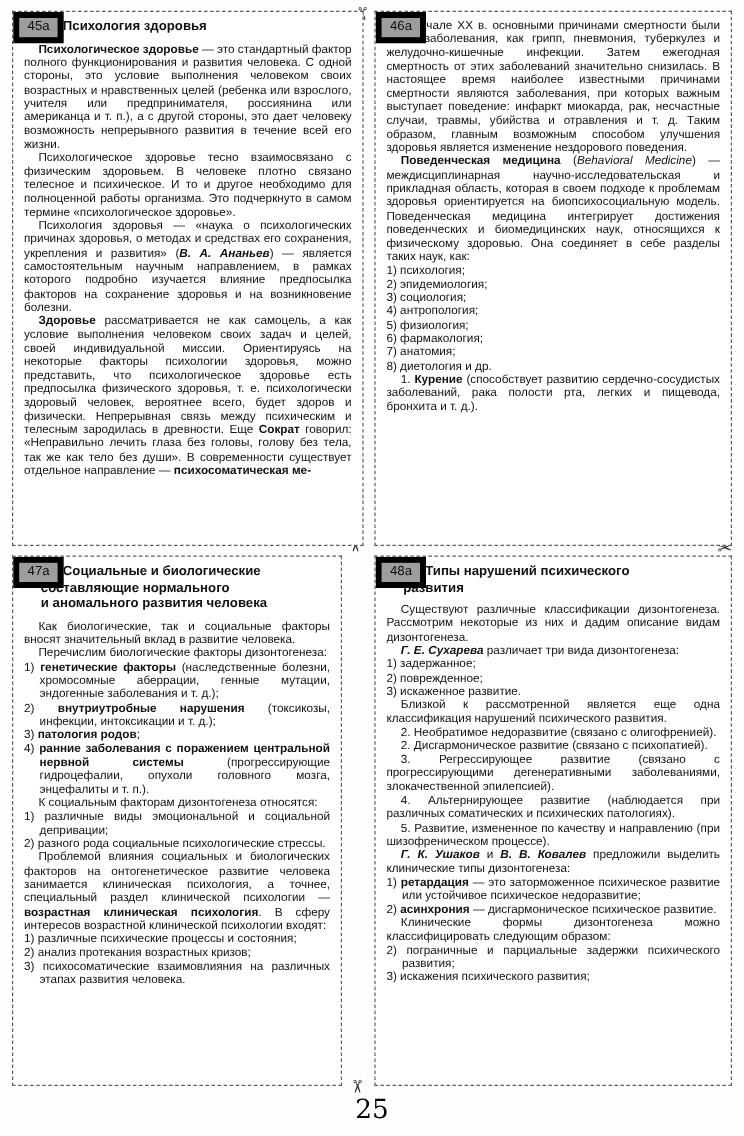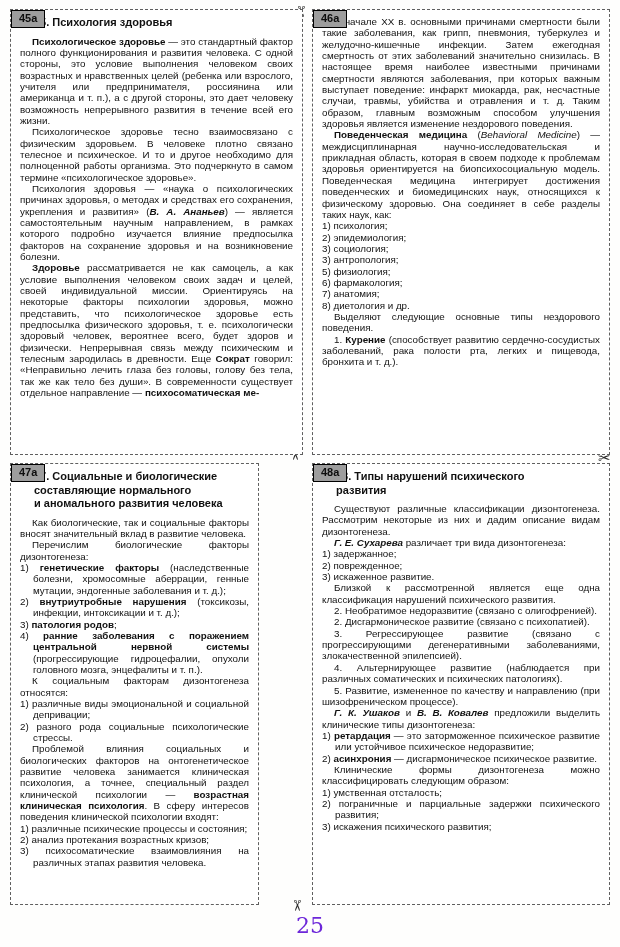--- a/index.html
+++ b/index.html
@@ -15,27 +15,27 @@
   }
   .card {
     position:absolute;
     border:1px dashed #5f5f5f;
     background:#fff;
     padding:6px 9px 4px 9px;
     overflow:hidden;
   }
   .c0 { left:10px;  top:9px;   width:293px; height:446px; }
   .c1 { left:312px; top:9px;   width:298px; height:446px; }
-  .c2 { left:10px;  top:463px; width:249px; height:442px; }
+  .c2 { left:10px;  top:463px; width:275px; height:442px; }
   .c3 { left:312px; top:463px; width:298px; height:442px; }
   .badge {
     position:absolute; left:0; top:0;
     background:#9d9d9d; color:#0d0d0d;
-    border:1px solid #000000;
-    font-size:11px; font-weight:bold;
+    border:5px solid #000000;
+    font-size:11px; font-weight:normal;
     padding:1px 7px 2px 7px;
     line-height:13px;
   }
   .title {
     text-align:left;
     font-size:11px; font-weight:bold;
     line-height:13.5px;
     white-space:pre-line;
     margin:0 0 6px 0;
     padding:0 14px;
@@ -60,21 +60,21 @@
     user-select:none;
   }
   .s-top    { left:295px; top:4px;   transform:rotate(90deg); }
   .s-mid    { left:289px; top:447px; transform:rotate(90deg); }
   .s-midright { left:598px; top:450px; }
   .s-bottom { left:291px; top:898px; transform:rotate(90deg); }
   .pagenum {
     position:absolute; left:0; right:0; top:913px;
     text-align:center;
     font-family:"DejaVu Serif", serif;
-    font-size:22px; color:#6d28d9;
+    font-size:22px; color:#000000;
   }
 </style>
 </head>
 <body>
 
 <div class="page">
 
   <span class="scissors s-top">✂</span>
   <span class="scissors s-mid">✂</span>
   <span class="scissors s-midright">✂</span>
@@ -92,46 +92,45 @@
   </div>
 
   <div class="card c1">
     <div class="badge">46а</div>
     <div class="body">
         <div class="para p"><span>В начале XX в. основными причинами смертности были такие заболевания, как грипп, пневмония, туберкулез и желудочно-кишечные инфекции. Затем ежегодная смертность от этих заболеваний значительно снизилась. В настоящее время наиболее известными причинами смертности являются заболевания, при которых важным выступает поведение: инфаркт миокарда, рак, несчастные случаи, травмы, убийства и отравления и т. д. Таким образом, главным возможным способом улучшения здоровья является изменение нездорового поведения.</span></div>
         <div class="para p"><span class="b">Поведенческая медицина</span><span> (</span><span class="i">Behavioral Medicine</span><span>) — междисциплинарная научно-исследовательская и прикладная область, которая в своем подходе к проблемам здоровья ориентируется на биопсихосоциальную модель. Поведенческая медицина интегрирует достижения поведенческих и биомедицинских наук, относящихся к физическому здоровью. Она соединяет в себе разделы таких наук, как:</span></div>
         <div class="para li"><span>1) психология;</span></div>
         <div class="para li"><span>2) эпидемиология;</span></div>
         <div class="para li"><span>3) социология;</span></div>
-        <div class="para li"><span>3) антропология;</span></div>
+        <div class="para li"><span>4) антропология;</span></div>
         <div class="para li"><span>5) физиология;</span></div>
         <div class="para li"><span>6) фармакология;</span></div>
         <div class="para li"><span>7) анатомия;</span></div>
         <div class="para li"><span>8) диетология и др.</span></div>
-        <div class="para p"><span>Выделяют следующие основные типы нездорового поведения.</span></div>
         <div class="para p"><span>1. </span><span class="b">Курение</span><span> (способствует развитию сердечно-сосудистых заболеваний, рака полости рта, легких и пищевода, бронхита и т. д.).</span></div>
       </div>
   </div>
 
   <div class="card c2">
     <div class="badge">47а</div>
     <div class="title">47. Социальные и биологические
 составляющие нормального
 и аномального развития человека</div>
     <div class="body">
         <div class="para p"><span>Как биологические, так и социальные факторы вносят значительный вклад в развитие человека.</span></div>
         <div class="para p"><span>Перечислим биологические факторы дизонтогенеза:</span></div>
         <div class="para li"><span>1) </span><span class="b">генетические факторы</span><span> (наследственные болезни, хромосомные аберрации, генные мутации, эндогенные заболевания и т. д.);</span></div>
         <div class="para li"><span>2) </span><span class="b">внутриутробные нарушения</span><span> (токсикозы, инфекции, интоксикации и т. д.);</span></div>
         <div class="para li"><span>3) </span><span class="b">патология родов</span><span>;</span></div>
         <div class="para li"><span>4) </span><span class="b">ранние заболевания с поражением центральной нервной системы</span><span> (прогрессирующие гидроцефалии, опухоли головного мозга, энцефалиты и т. п.).</span></div>
         <div class="para p"><span>К социальным факторам дизонтогенеза относятся:</span></div>
         <div class="para li"><span>1) различные виды эмоциональной и социальной депривации;</span></div>
         <div class="para li"><span>2) разного рода социальные психологические стрессы.</span></div>
-        <div class="para p"><span>Проблемой влияния социальных и биологических факторов на онтогенетическое развитие человека занимается клиническая психология, а точнее, специальный раздел клинической психологии — </span><span class="b">возрастная клиническая психология</span><span>. В сферу интересов поведения клинической психологии входят:</span></div>
+        <div class="para p"><span>Проблемой влияния социальных и биологических факторов на онтогенетическое развитие человека занимается клиническая психология, а точнее, специальный раздел клинической психологии — </span><span class="b">возрастная клиническая психология</span><span>. В сферу интересов возрастной клинической психологии входят:</span></div>
         <div class="para li"><span>1) различные психические процессы и состояния;</span></div>
         <div class="para li"><span>2) анализ протекания возрастных кризов;</span></div>
         <div class="para li"><span>3) психосоматические взаимовлияния на различных этапах развития человека.</span></div>
       </div>
   </div>
 
   <div class="card c3">
     <div class="badge">48а</div>
     <div class="title">48. Типы нарушений психического
 развития</div>
@@ -144,21 +143,20 @@
         <div class="para p"><span>Близкой к рассмотренной является еще одна классификация нарушений психического развития.</span></div>
         <div class="para p"><span>2. Необратимое недоразвитие (связано с олигофренией).</span></div>
         <div class="para p"><span>2. Дисгармоническое развитие (связано с психопатией).</span></div>
         <div class="para p"><span>3. Регрессирующее развитие (связано с прогрессирующими дегенеративными заболеваниями, злокачественной эпилепсией).</span></div>
         <div class="para p"><span>4. Альтернирующее развитие (наблюдается при различных соматических и психических патологиях).</span></div>
         <div class="para p"><span>5. Развитие, измененное по качеству и направлению (при шизофреническом процессе).</span></div>
         <div class="para p"><span class="bi">Г. К. Ушаков</span><span> и </span><span class="bi">В. В. Ковалев</span><span> предложили выделить клинические типы дизонтогенеза:</span></div>
         <div class="para li"><span>1) </span><span class="b">ретардация</span><span> — это заторможенное психическое развитие или устойчивое психическое недоразвитие;</span></div>
         <div class="para li"><span>2) </span><span class="b">асинхрония</span><span> — дисгармоническое психическое развитие.</span></div>
         <div class="para p"><span>Клинические формы дизонтогенеза можно классифицировать следующим образом:</span></div>
-        <div class="para li"><span>1) умственная отсталость;</span></div>
         <div class="para li"><span>2) пограничные и парциальные задержки психического развития;</span></div>
         <div class="para li"><span>3) искажения психического развития;</span></div>
       </div>
   </div>
 
   <div class="pagenum">25</div>
 
 </div>
 
 </body></html>

